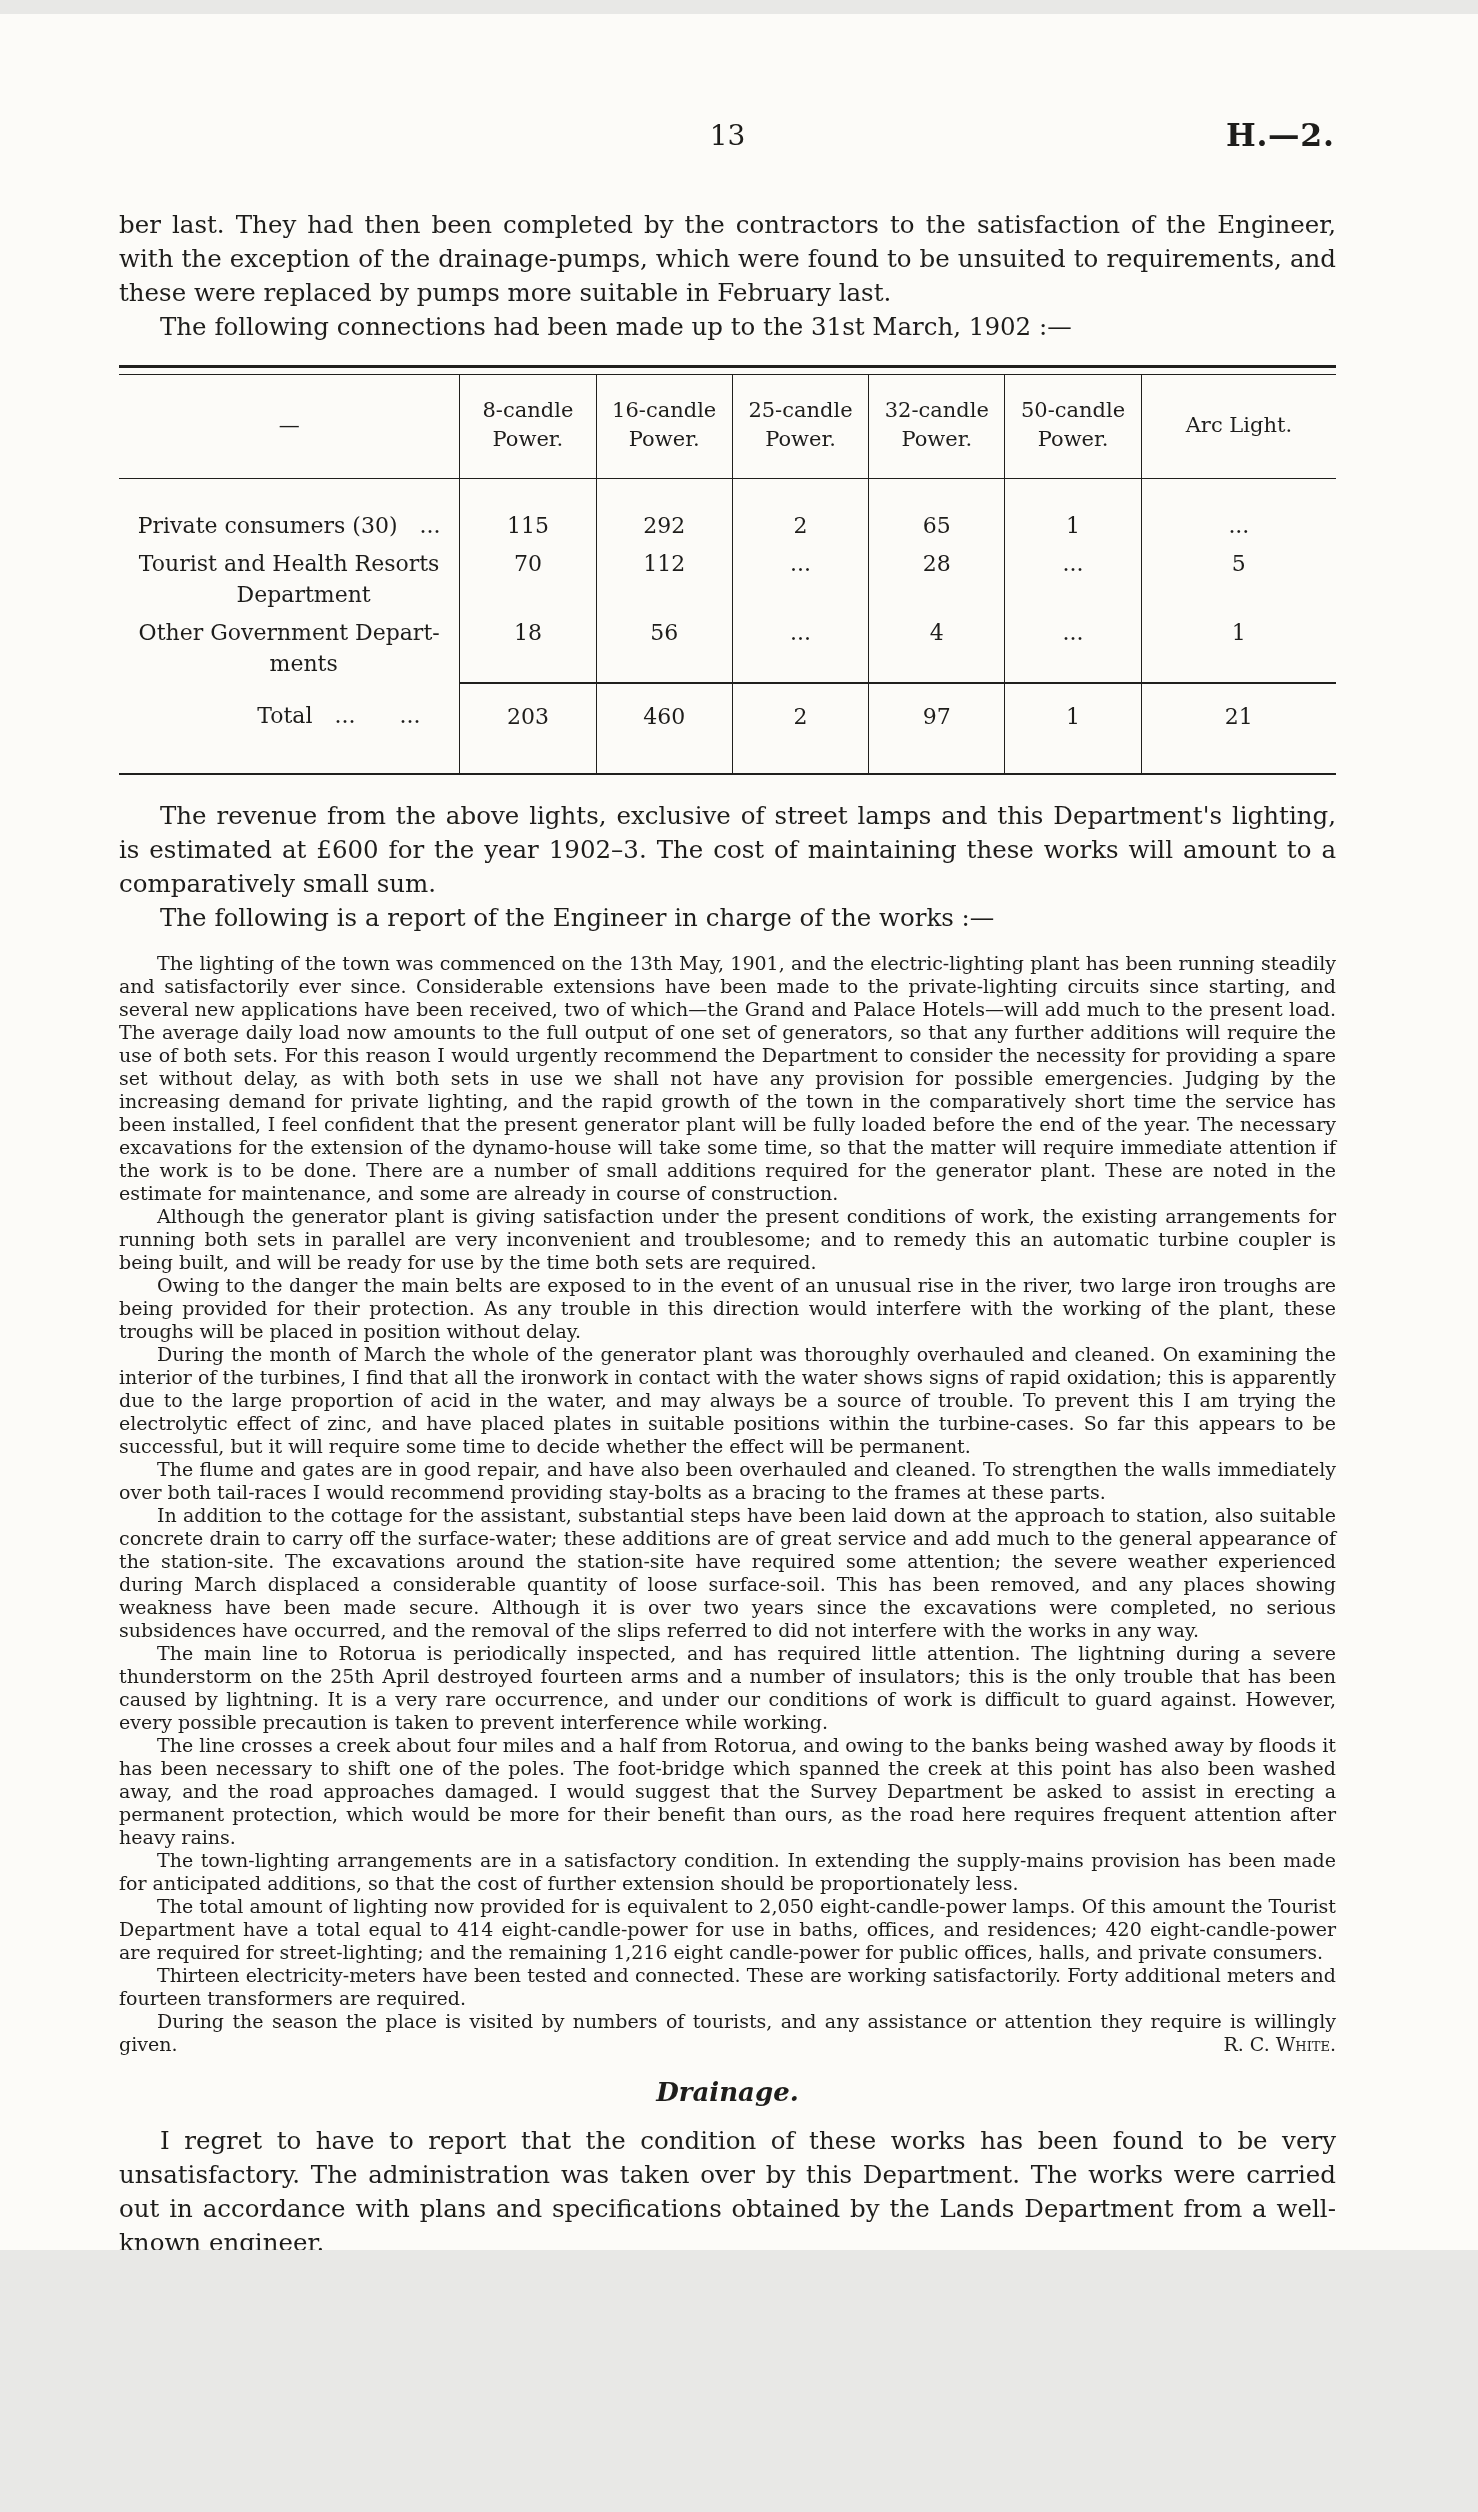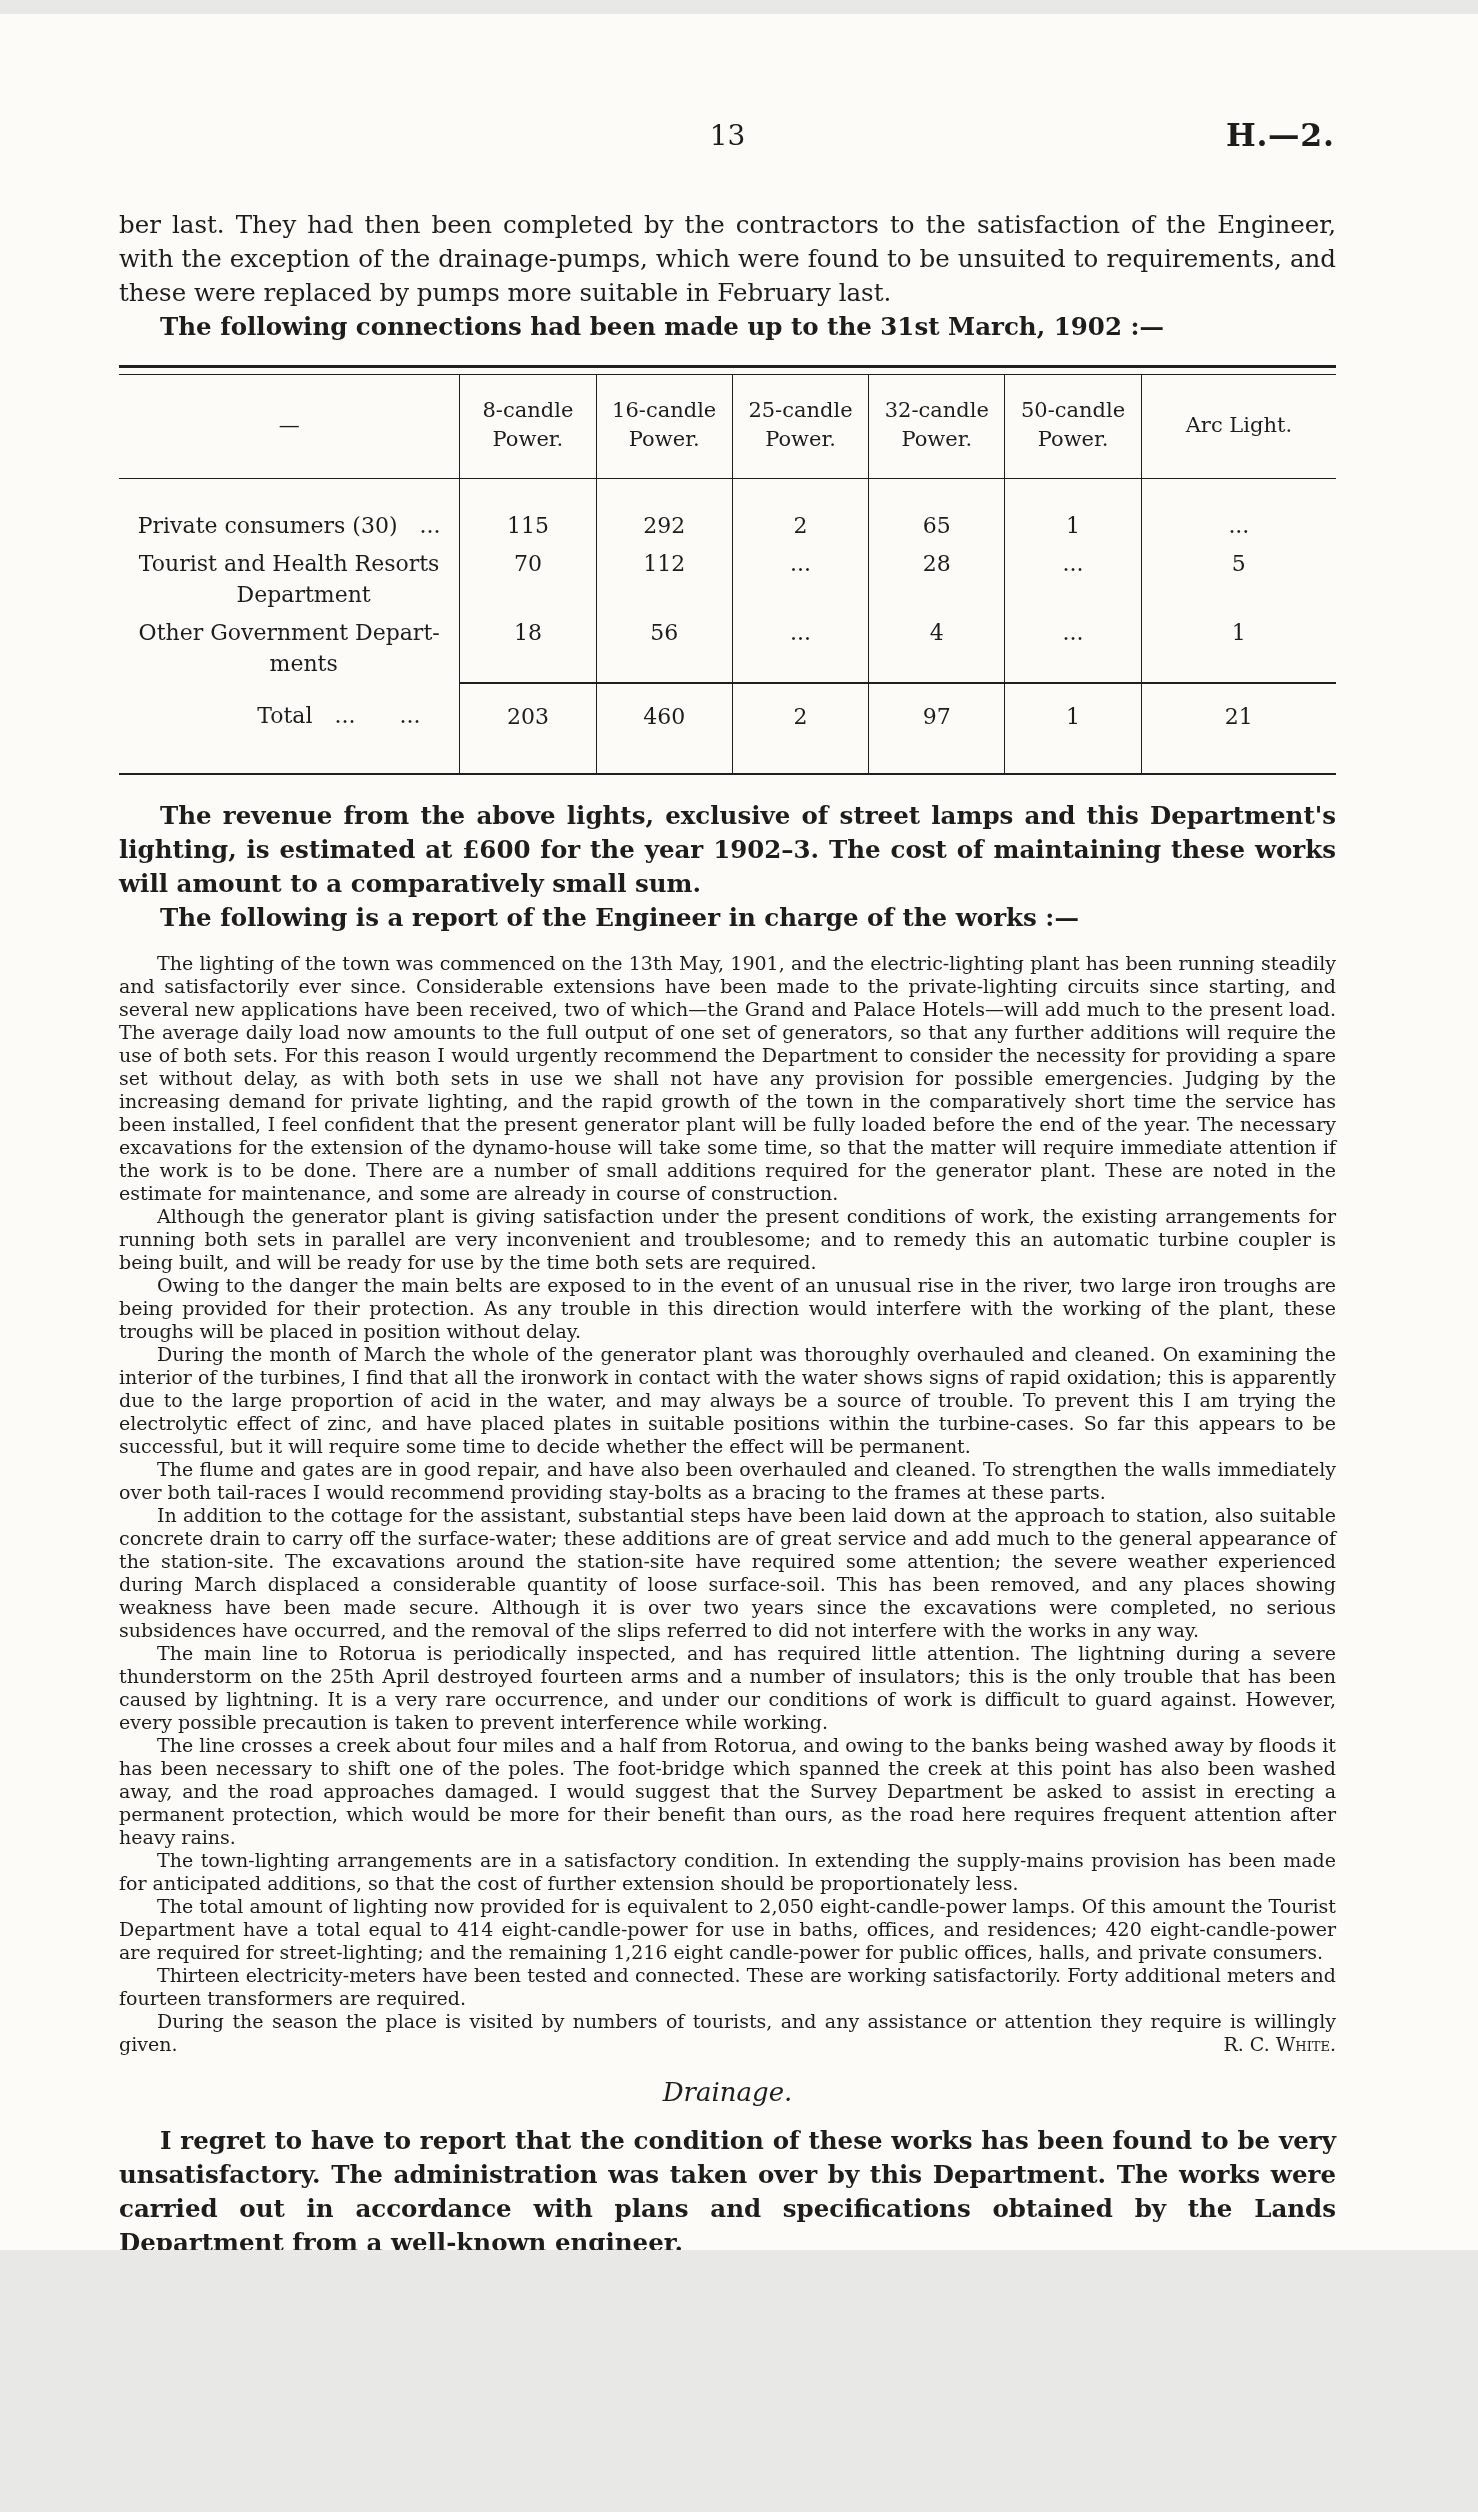--- a/index.html
+++ b/index.html
@@ -14,21 +14,21 @@
     font-family:"DejaVu Serif","Liberation Serif",serif;
     color:#1e1d1b;
   }
   
   .page-header{position:relative;height:46px;}
   .pg-num{position:absolute;left:50%;transform:translateX(-50%);font-size:28px;}
   .doc-ref{position:absolute;right:1.4px;top:-2.8px;font-size:31.5px;font-weight:700;letter-spacing:0.7px;}
   
   p.main{font-size:24.5px;line-height:34px;text-align:justify;margin:0;}
   p.main.noj{text-align:left;}
-  .indent{text-indent:41px;font-weight:bold;}
+  .indent{text-indent:41px;}
   .intro{margin-top:43px;}
   
   .tblwrap{margin-top:21px;}
   .rule-heavy{border-top:3.5px solid #201f1d;}
   .rule-thin{border-top:1.4px solid #201f1d;margin-top:6.3px;}
   table.conn{width:100%;border-collapse:collapse;border-bottom:2.1px solid #201f1d;font-size:22px;}
   table.conn th{
     font-weight:400;text-align:center;vertical-align:middle;
     padding:21px 5.6px 24px;border-bottom:1.4px solid #201f1d;
     white-space:pre-line;line-height:29px;font-size:21px;
@@ -44,21 +44,21 @@
   tr.streetrow td{padding-bottom:9.8px;}
   tr.totalrow td{padding-top:17px;padding-bottom:41px;}
   tr.totalrow td.val{border-top:2.1px solid #201f1d;}
   tr.totalrow td.lbl{padding-left:105px;}
   
   .after-table{margin-top:24px;}
   .report{margin-top:17px;}
   .report p{font-size:19px;line-height:23px;text-align:justify;text-indent:38px;margin:0;}
   .signature{float:right;font-variant:small-caps;text-indent:0;}
   
-  .sec-head{font-size:26px;font-weight:400;font-style:italic;text-align:center;margin:21px 0 17px;}
+  .sec-head{font-size:26px;font-weight:700;font-style:italic;text-align:center;margin:21px 0 17px;}
 </style>
 </head>
 <body>
 
 <div class="page">
 
   <header class="page-header">
     <span class="pg-num">13</span>
     <span class="doc-ref">H.—2.</span>
   </header>

